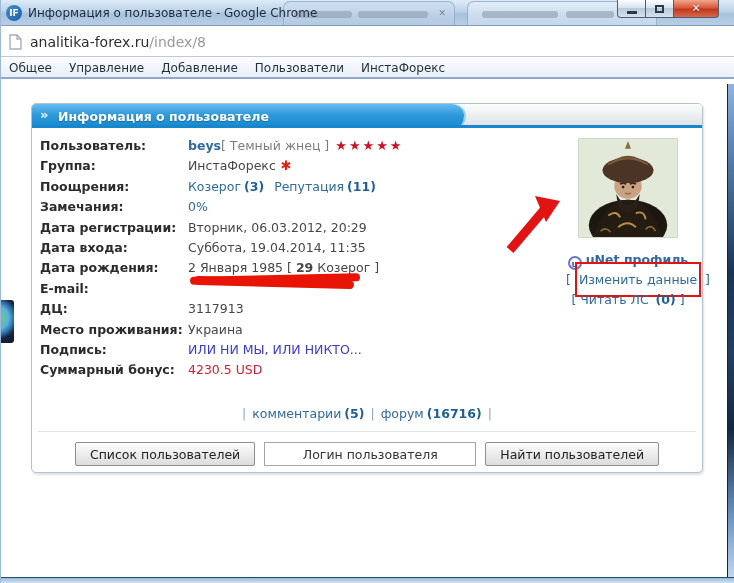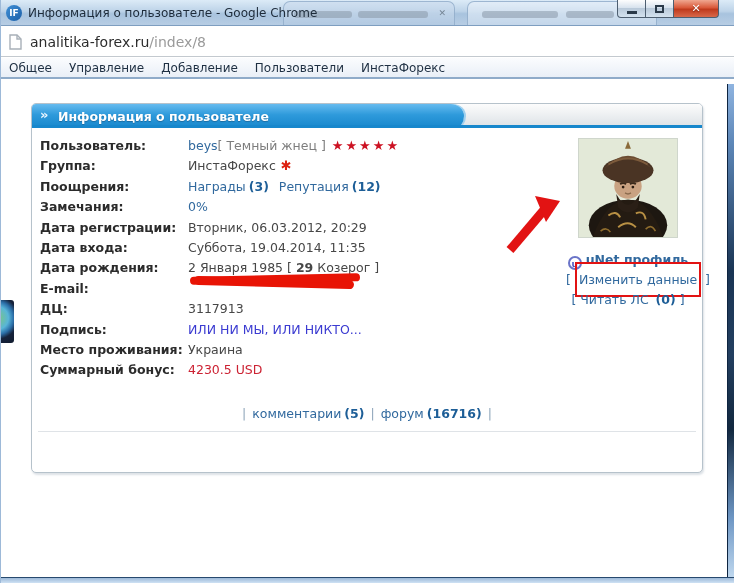--- a/index.html
+++ b/index.html
@@ -58,21 +58,21 @@
   .panel-header .htitle { position:absolute; left:26px; top:5px; color:#ffffff; font-size:12.5px; font-weight:bold;
     text-shadow:0 1px 1px #1b6ba0; }
 
   
   .rows { position:absolute; left:8px; top:34px; width:500px; display:flex; flex-direction:column; gap:4.2px; }
   .row { display:flex; line-height:16.2px; font-size:12.5px; }
   .lbl { width:148px; font-weight:bold; color:#2b2b2b; flex:none; }
   .val { color:#474747; }
   a.lnk { color:#31699e; text-decoration:none; cursor:pointer; }
   .cnt { font-weight:bold; color:#1d5e97; margin-left:3px; }
-  .uname { font-weight:normal; color:#2f7cb3; }
+  .uname { font-weight:bold; color:#2f7cb3; }
   .alias { color:#7d7d7d; }
   .stars { color:#cc1122; margin-left:6px; letter-spacing:2px; font-size:13px; }
   .gicon { color:#dd2211; font-size:13px; margin-left:5px; font-weight:bold; }
   .age { font-weight:bold; }
   .sig { color:#3b3bd1; }
   .bonus { color:#cc2233; }
   .scribble { position:relative; width:178px; height:15px; margin-top:1px; background:#e81405;
     border-radius:9px 12px 10px 14px; transform:rotate(-.8deg); }
   .scribble:before { content:""; position:absolute; left:6px; top:-3px; width:160px; height:9px;
     background:#e81405; border-radius:8px; transform:rotate(1.6deg); }
@@ -171,21 +171,21 @@
         <div class="row">
           <span class="lbl">Пользователь:</span>
           <span class="val"><a class="lnk uname">beys</a><span class="alias">[ Темный жнец ]</span><span class="stars">★★★★★</span></span>
         </div>
         <div class="row">
           <span class="lbl">Группа:</span>
           <span class="val"><span>ИнстаФорекс</span><span class="gicon">✱</span></span>
         </div>
         <div class="row">
           <span class="lbl">Поощрения:</span>
-          <span class="val"><a class="lnk">Награды</a><span class="cnt">(3)</span><span style="display:inline-block;width:10px"></span><a class="lnk">Репутация</a><span class="cnt">(12)</span></span>
+          <span class="val"><a class="lnk">Козерог</a><span class="cnt">(3)</span><span style="display:inline-block;width:10px"></span><a class="lnk">Репутация</a><span class="cnt">(11)</span></span>
         </div>
         <div class="row">
           <span class="lbl">Замечания:</span>
           <span class="val"><a class="lnk">0%</a></span>
         </div>
         <div class="row">
           <span class="lbl">Дата регистрации:</span>
           <span class="val">Вторник, 06.03.2012, 20:29</span>
         </div>
         <div class="row">
@@ -198,26 +198,26 @@
         </div>
         <div class="row">
           <span class="lbl">E-mail:</span>
           <span class="val"><span class="scribble"></span></span>
         </div>
         <div class="row">
           <span class="lbl">ДЦ:</span>
           <span class="val">3117913</span>
         </div>
         <div class="row">
+          <span class="lbl">Место проживания:</span>
+          <span class="val">Украина</span>
+        </div>
+        <div class="row">
           <span class="lbl">Подпись:</span>
           <span class="val sig">ИЛИ НИ МЫ, ИЛИ НИКТО...</span>
-        </div>
-        <div class="row">
-          <span class="lbl">Место проживания:</span>
-          <span class="val">Украина</span>
         </div>
         <div class="row">
           <span class="lbl">Суммарный бонус:</span>
           <span class="val bonus">4230.5 USD</span>
         </div>
       </div>
 
       <div class="side">
         <svg class="avatar" viewBox="0 0 100 100">
           <rect width="100" height="100" fill="#e3e9d8"></rect>
@@ -255,20 +255,25 @@
           <polygon points="31,2 56,7 42,28" fill="#e21313"></polygon>
         </svg>
       </div>
 
       <div class="comments">
         <span class="sep">|</span><a class="lnk">комментарии</a><span class="cnt">(5)</span><span class="sep">|</span><a class="lnk">форум</a><span class="cnt">(16716)</span><span class="sep">|</span>
       </div>
 
       <div class="divider"></div>
 
+      <div class="btnrow">
+        <button class="btn">Список пользователей</button>
+        <input class="login-input" type="text" value="Логин пользователя" style="">
+        <button class="btn">Найти пользователей</button>
+      </div>
 
     </div>
   </div>
 
   <div class="globe"></div>
   <div class="right-strip"></div>
   <div class="bottom-strip"></div>
 
 </div>
 

